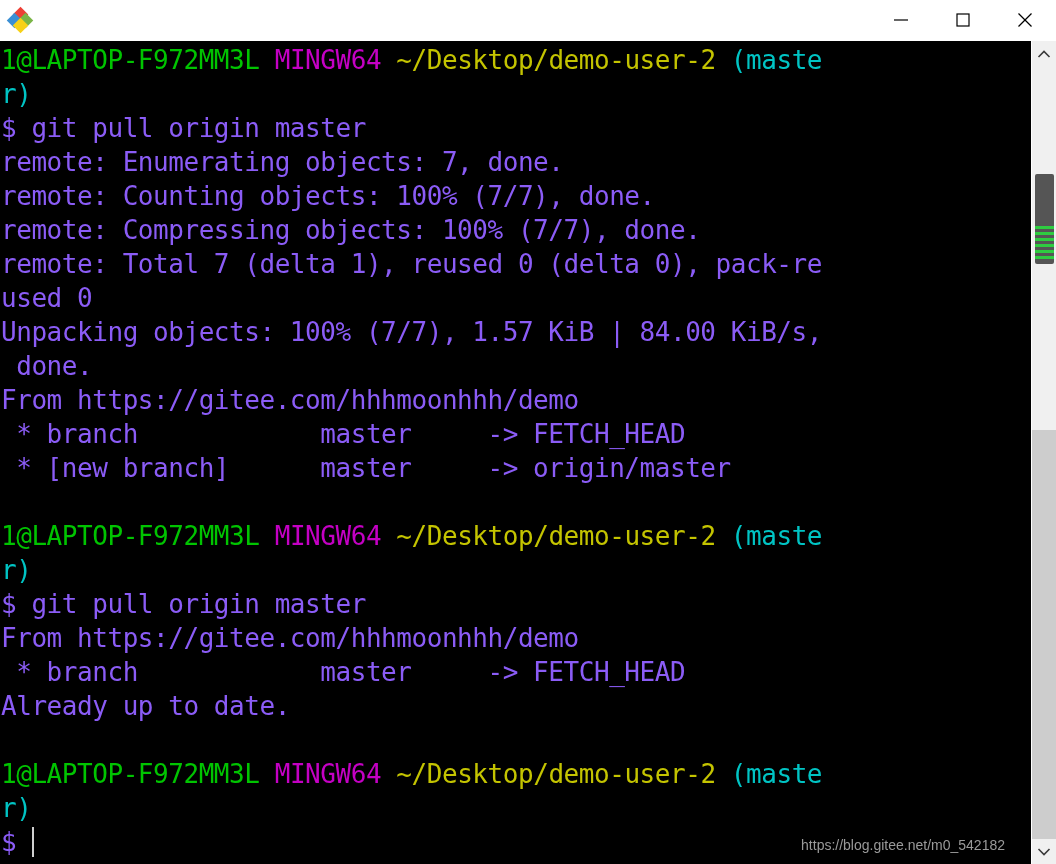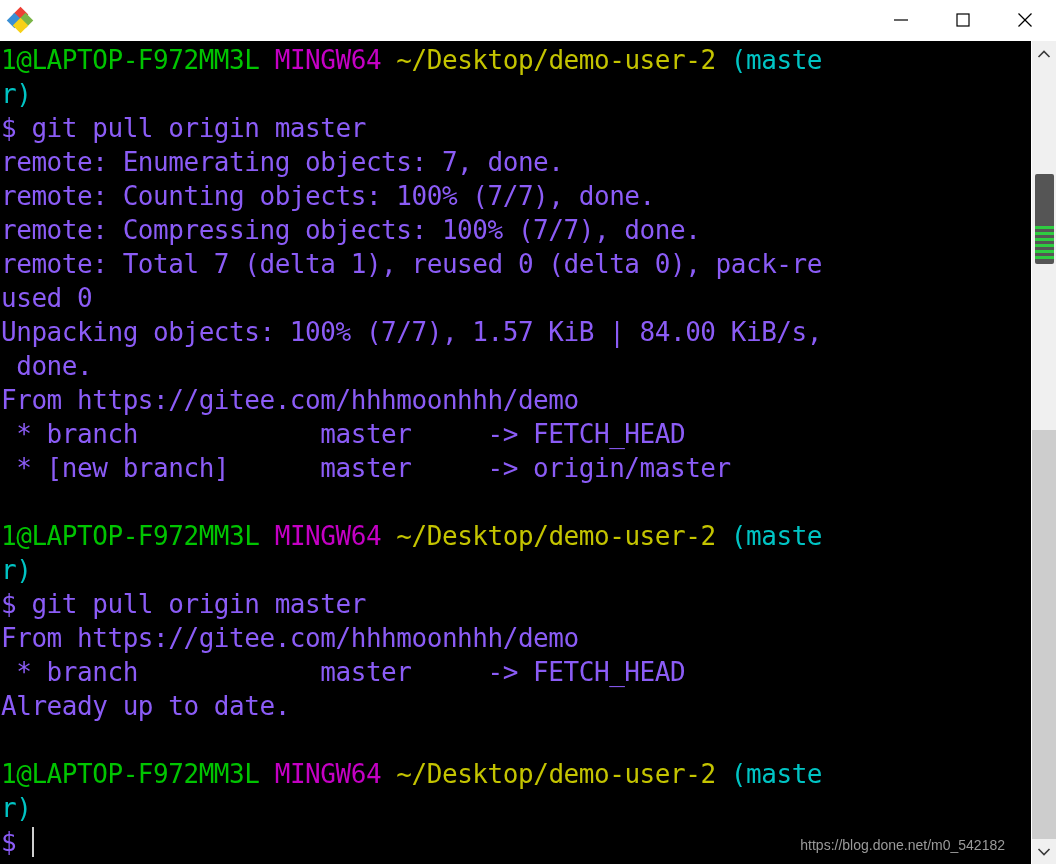--- a/index.html
+++ b/index.html
@@ -216,21 +216,21 @@
           <line x1="17.5" y1="4.5" x2="4.5" y2="17.5" stroke="#000000" stroke-width="1.2"></line>
         </svg>
       </div>
     </div>
   </div>
 
   <div id="terminal-area">
 
     <div id="screen">
       <div id="lines"><div class="ln" id="prompt-1-line-1"><span class="c-green">1@LAPTOP-F972MM3L</span><span class="c-white"> </span><span class="c-magenta">MINGW64</span><span class="c-white"> </span><span class="c-yellow">~/Desktop/demo-user-2</span><span class="c-white"> </span><span class="c-cyan">(maste</span></div><div class="ln" id="prompt-1-line-2"><span class="c-cyan">r)</span></div><div class="ln" id="command-1"><span class="c-white">$ git pull origin master</span></div><div class="ln" id="output-enumerating"><span class="c-white">remote: Enumerating objects: 7, done.</span></div><div class="ln" id="output-counting"><span class="c-white">remote: Counting objects: 100% (7/7), done.</span></div><div class="ln" id="output-compressing"><span class="c-white">remote: Compressing objects: 100% (7/7), done.</span></div><div class="ln" id="output-total-line-1"><span class="c-white">remote: Total 7 (delta 1), reused 0 (delta 0), pack-re</span></div><div class="ln" id="output-total-line-2"><span class="c-white">used 0</span></div><div class="ln" id="output-unpacking-line-1"><span class="c-white">Unpacking objects: 100% (7/7), 1.57 KiB | 84.00 KiB/s,</span></div><div class="ln" id="output-unpacking-line-2"><span class="c-white"> done.</span></div><div class="ln" id="output-from-1"><span class="c-white">From https://gitee.com/hhhmoonhhh/demo</span></div><div class="ln" id="output-branch-fetchhead-1"><span class="c-white"> * branch            master     -&gt; FETCH_HEAD</span></div><div class="ln" id="output-new-branch"><span class="c-white"> * [new branch]      master     -&gt; origin/master</span></div><div class="ln" id="blank-1"><span class="c-white"></span></div><div class="ln" id="prompt-2-line-1"><span class="c-green">1@LAPTOP-F972MM3L</span><span class="c-white"> </span><span class="c-magenta">MINGW64</span><span class="c-white"> </span><span class="c-yellow">~/Desktop/demo-user-2</span><span class="c-white"> </span><span class="c-cyan">(maste</span></div><div class="ln" id="prompt-2-line-2"><span class="c-cyan">r)</span></div><div class="ln" id="command-2"><span class="c-white">$ git pull origin master</span></div><div class="ln" id="output-from-2"><span class="c-white">From https://gitee.com/hhhmoonhhh/demo</span></div><div class="ln" id="output-branch-fetchhead-2"><span class="c-white"> * branch            master     -&gt; FETCH_HEAD</span></div><div class="ln" id="output-already-up-to-date"><span class="c-white">Already up to date.</span></div><div class="ln" id="blank-2"><span class="c-white"></span></div><div class="ln" id="prompt-3-line-1"><span class="c-green">1@LAPTOP-F972MM3L</span><span class="c-white"> </span><span class="c-magenta">MINGW64</span><span class="c-white"> </span><span class="c-yellow">~/Desktop/demo-user-2</span><span class="c-white"> </span><span class="c-cyan">(maste</span></div><div class="ln" id="prompt-3-line-2"><span class="c-cyan">r)</span></div><div class="ln" id="prompt-3-input"><span class="c-white">$</span><span id="cursor"></span></div></div>
-      <div id="watermark">https://blog.done.net/m0_542182</div>
+      <div id="watermark">https://blog.gitee.net/m0_542182</div>
     </div>
 
     <div id="scrollbar">
       <div class="sb-arrow">
         <svg width="14" height="10" viewBox="0 0 14 10">
           <polyline points="1.5,8 7,2.5 12.5,8" fill="none" stroke="#3a3a3a" stroke-width="1.6"></polyline>
         </svg>
       </div>
       <div id="sb-track">
         <div id="sb-lower"></div>

